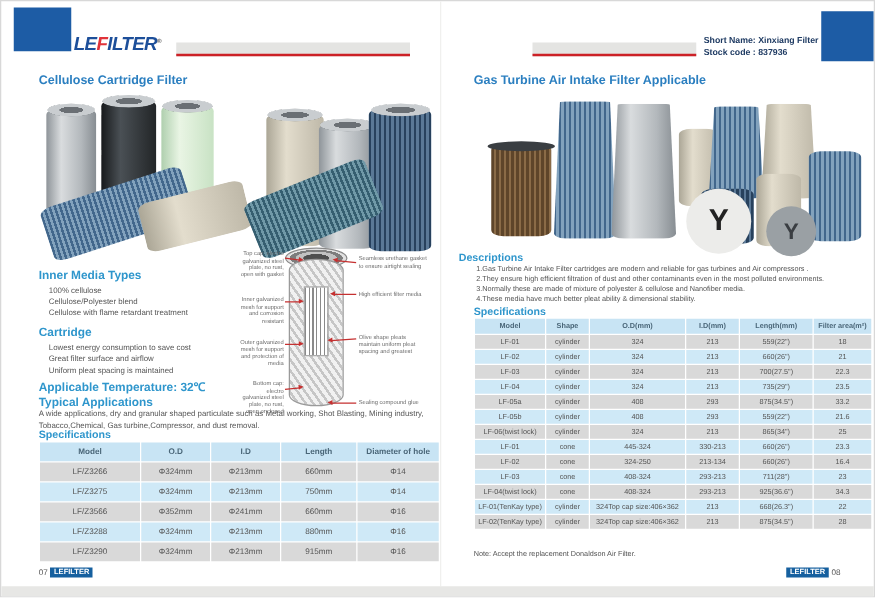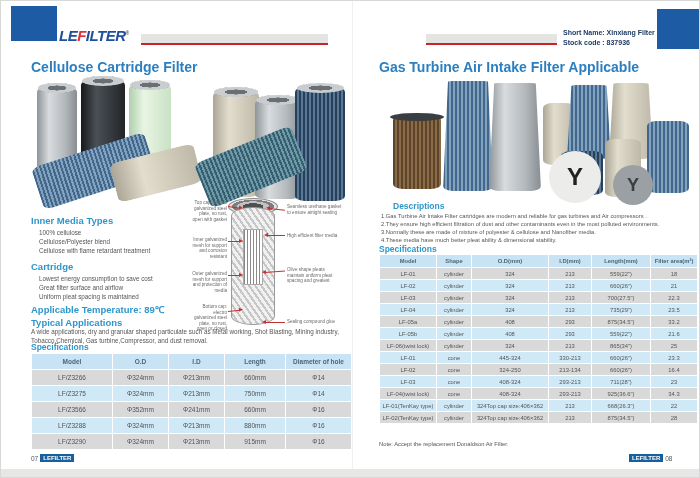--- a/index.html
+++ b/index.html
@@ -10,21 +10,21 @@
   .page-divider { position:absolute; left:351px; top:0; width:1px; height:468px; background:#f0f0ee; }
 
   
   .corner-block { position:absolute; background:#1d5ca5; }
   .logo { position:absolute; font-weight:800; font-style:italic; font-size:15px; letter-spacing:-0.5px; color:#1d4f9a; }
   .logo .f { color:#e0333a; }
   .logo sup { font-size:5px; vertical-align:super; color:#555; font-style:normal; }
   .grey-bar { position:absolute; height:11px; background:#e4e4e2; border-bottom:2px solid #cc2127; }
   .hdr-info { position:absolute; font-size:7px; font-weight:700; color:#1f3b63; line-height:9.5px; }
 
-  .page-title { position:absolute; font-size:14px; font-weight:700; color:#2b7fc0; }
+  .page-title { position:absolute; font-size:10px; font-weight:700; color:#2b7fc0; }
   .sec-h { position:absolute; font-size:9.5px; font-weight:700; color:#2f96cc; }
   .sec-h.sm { font-size:8.5px; }
   .txt { position:absolute; font-size:6.3px; color:#555; line-height:8.6px; }
   .list { position:absolute; font-size:6.3px; color:#555; line-height:9px; list-style:none; }
   .list li { padding-left:4px; }
   .desc-list { position:absolute; font-size:5.8px; color:#555; line-height:8px; list-style:none; }
 
   
   .cyl { position:absolute; border-radius:10px/5px; }
   .cyl .cap { position:absolute; left:3%; top:-4px; width:94%; height:10px; border-radius:50%;
@@ -126,21 +126,21 @@
     <li>Cellulose with flame retardant treatment</li>
   </ul>
 
   <div class="sec-h" style="left:30px; top:260px;">Cartridge</div>
   <ul class="list" style="left:34px; top:273px;">
     <li>Lowest energy consumption to save cost</li>
     <li>Great filter surface and airflow</li>
     <li>Uniform pleat spacing is maintained</li>
   </ul>
 
-  <div class="sec-h" style="left:30px; top:302px;">Applicable Temperature: 89℃</div>
+  <div class="sec-h" style="left:30px; top:302px;">Applicable Temperature: 32℃</div>
   <div class="sec-h" style="left:30px; top:316px;">Typical Applications</div>
   <div class="txt" style="left:30px; top:327px; width:315px;">A wide applications, dry and granular shaped particulate such as Metal working, Shot Blasting, Mining industry, Tobacco,Chemical, Gas turbine,Compressor, and dust removal.</div>
 
   <div>
     <div class="diag-top"></div>
     <div class="diag-body"></div>
     <div class="diag-core"></div>
 
     <div class="ann l" style="left:190px; top:199px; width:36px;">Top cap: electro galvanized steel plate, no rust, open with gasket</div>
     <div class="ann l" style="left:190px; top:236px; width:36px;">Inner galvanized mesh for support and corrosion resistant</div>
@@ -235,21 +235,21 @@
     <div class="cyl c-tan bands" style="left:542px; top:102px; width:32px; height:62px;"></div>
     <div class="cyl c-blue bands tapered" style="left:566px; top:84px; width:44px; height:74px;"></div>
     <div class="cyl c-tan bands tapered" style="left:608px; top:82px; width:44px; height:76px;"></div>
     <div class="cyl c-navy" style="left:560px; top:150px; width:42px; height:44px;"></div>
     <div class="cyl c-tan bands" style="left:604px; top:138px; width:36px; height:58px;"></div>
     <div class="cyl c-blue bands" style="left:646px; top:120px; width:42px; height:72px;"></div>
     <div class="endcap" style="left:548px; top:150px; width:52px; height:52px; background:#ececea; font-size:24px;">Y</div>
     <div class="endcap" style="left:612px; top:164px; width:40px; height:40px; background:#9aa0a4; font-size:18px; color:#3a3e42;">Y</div>
   </div>
 
-  <div class="sec-h sm" style="left:392px; top:200px;">Descriptions</div>
+  <div class="sec-h sm" style="left:366px; top:200px;">Descriptions</div>
   <ul class="desc-list" style="left:380px; top:211px; width:312px;">
     <li>1.Gas Turbine Air Intake Filter cartridges are modern and reliable for gas turbines and Air compressors .</li>
     <li>2.They ensure high efficient filtration of dust and other contaminants even in the most polluted environments.</li>
     <li>3.Normally these are made of mixture of polyester &amp; cellulose and Nanofiber media.</li>
     <li>4.These media have much better pleat ability &amp; dimensional stability.</li>
   </ul>
 
   <div class="sec-h sm" style="left:378px; top:243px;">Specifications</div>
   <table class="spec" id="tableR">
       <thead>

